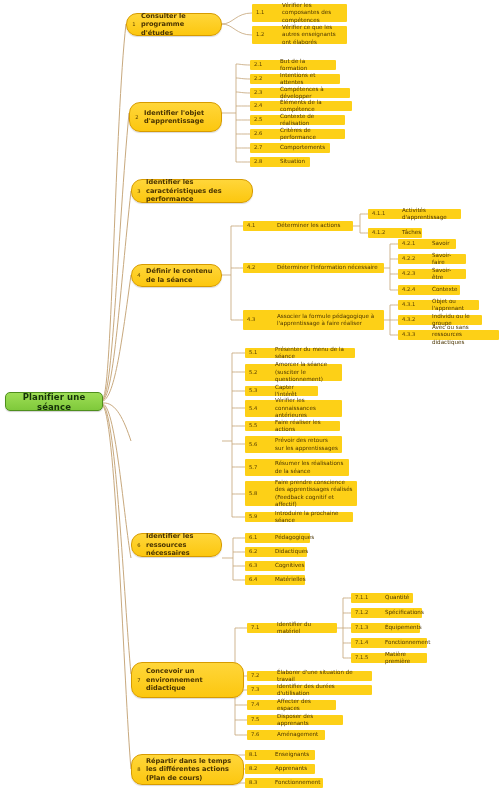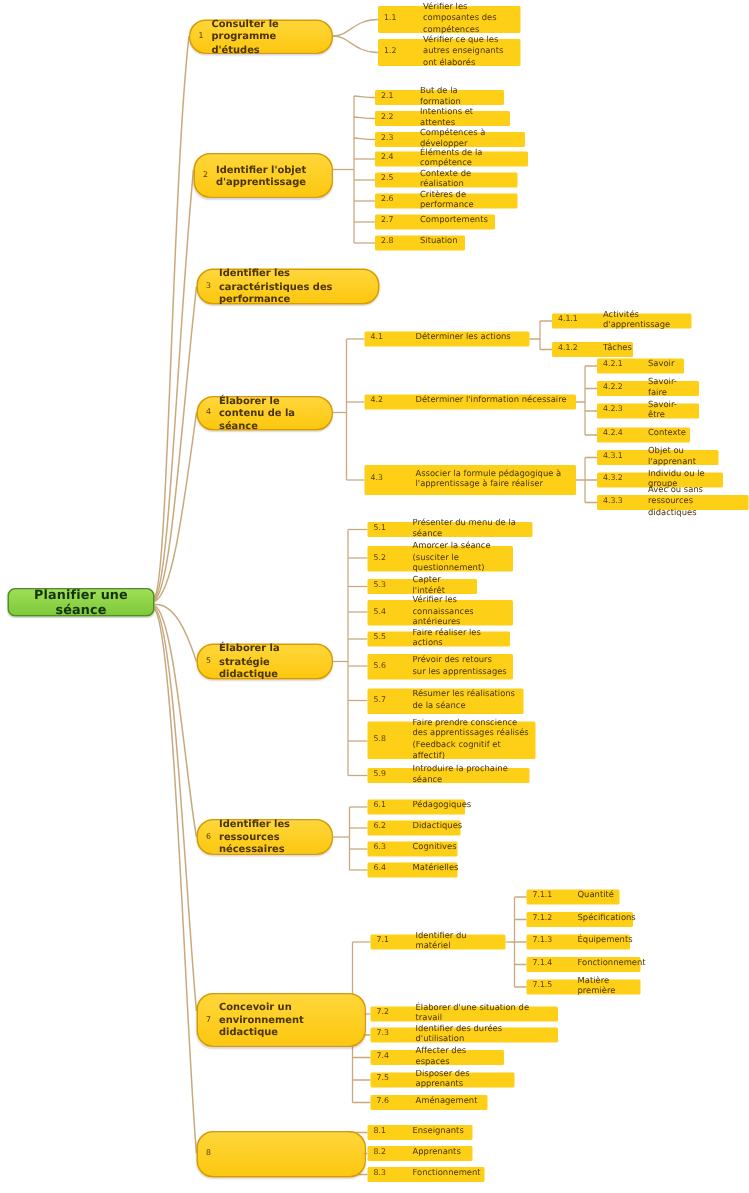--- a/index.html
+++ b/index.html
@@ -223,21 +223,21 @@
     <span class="txt">Situation</span>
   </div>
 
   <div class="n1" style="left:131px;top:179px;width:122px;height:24px;">
     <span class="num">3</span>
     <span class="txt">Identifier les caractéristiques des performance</span>
   </div>
 
   <div class="n1" style="left:131px;top:264px;width:91px;height:23px;">
     <span class="num">4</span>
-    <span class="txt">Élaborer le contenu de la séance</span>
+    <span class="txt">Définir le contenu de la séance</span>
   </div>
 
   <div class="nx w24" style="left:243px;top:221px;width:110px;height:10px;">
     <span class="num">4.1</span>
     <span class="txt">Déterminer les actions</span>
   </div>
   <div class="nx w24" style="left:368px;top:209px;width:93px;height:10px;">
     <span class="num">4.1.1</span>
     <span class="txt">Activités d'apprentissage</span>
   </div>
@@ -277,24 +277,20 @@
   </div>
   <div class="nx w24" style="left:398px;top:315px;width:84px;height:10px;">
     <span class="num">4.3.2</span>
     <span class="txt">Individu ou le groupe</span>
   </div>
   <div class="nx w24" style="left:398px;top:330px;width:101px;height:10px;">
     <span class="num">4.3.3</span>
     <span class="txt">Avec ou sans ressources didactiques</span>
   </div>
 
-  <div class="n1" style="left:131px;top:429px;width:91px;height:24px;">
-    <span class="num">5</span>
-    <span class="txt">Élaborer la stratégie didactique</span>
-  </div>
   <div class="nx w20" style="left:245px;top:348px;width:110px;height:10px;">
     <span class="num">5.1</span>
     <span class="txt">Présenter du menu de la séance</span>
   </div>
   <div class="nx w20" style="left:245px;top:364px;width:97px;height:17px;">
     <span class="num">5.2</span>
     <span class="txt">Amorcer la séance (susciter le questionnement)</span>
   </div>
   <div class="nx w20" style="left:245px;top:386px;width:73px;height:10px;">
     <span class="num">5.3</span>
@@ -318,21 +314,21 @@
   </div>
   <div class="nx w20" style="left:245px;top:481px;width:112px;height:25px;">
     <span class="num">5.8</span>
     <span class="txt">Faire prendre conscience des apprentissages réalisés (Feedback cognitif et affectif)</span>
   </div>
   <div class="nx w20" style="left:245px;top:512px;width:108px;height:10px;">
     <span class="num">5.9</span>
     <span class="txt">Introduire la prochaine séance</span>
   </div>
 
-  <div class="n1" style="left:131px;top:546px;width:91px;height:24px;">
+  <div class="n1" style="left:131px;top:533px;width:91px;height:24px;">
     <span class="num">6</span>
     <span class="txt">Identifier les ressources nécessaires</span>
   </div>
   <div class="nx w20" style="left:245px;top:533px;width:65px;height:10px;">
     <span class="num">6.1</span>
     <span class="txt">Pédagogiques</span>
   </div>
   <div class="nx w20" style="left:245px;top:547px;width:62px;height:10px;">
     <span class="num">6.2</span>
     <span class="txt">Didactiques</span>
@@ -390,20 +386,21 @@
     <span class="num">7.5</span>
     <span class="txt">Disposer des apprenants</span>
   </div>
   <div class="nx w20" style="left:247px;top:730px;width:78px;height:10px;">
     <span class="num">7.6</span>
     <span class="txt">Aménagement</span>
   </div>
 
   <div class="n1" style="left:131px;top:754px;width:113px;height:31px;">
     <span class="num">8</span>
+    <span class="txt">Répartir dans le temps les différentes actions (Plan de cours)</span>
   </div>
   <div class="nx w20" style="left:245px;top:750px;width:70px;height:10px;">
     <span class="num">8.1</span>
     <span class="txt">Enseignants</span>
   </div>
   <div class="nx w20" style="left:245px;top:764px;width:70px;height:10px;">
     <span class="num">8.2</span>
     <span class="txt">Apprenants</span>
   </div>
   <div class="nx w20" style="left:245px;top:778px;width:78px;height:10px;">

